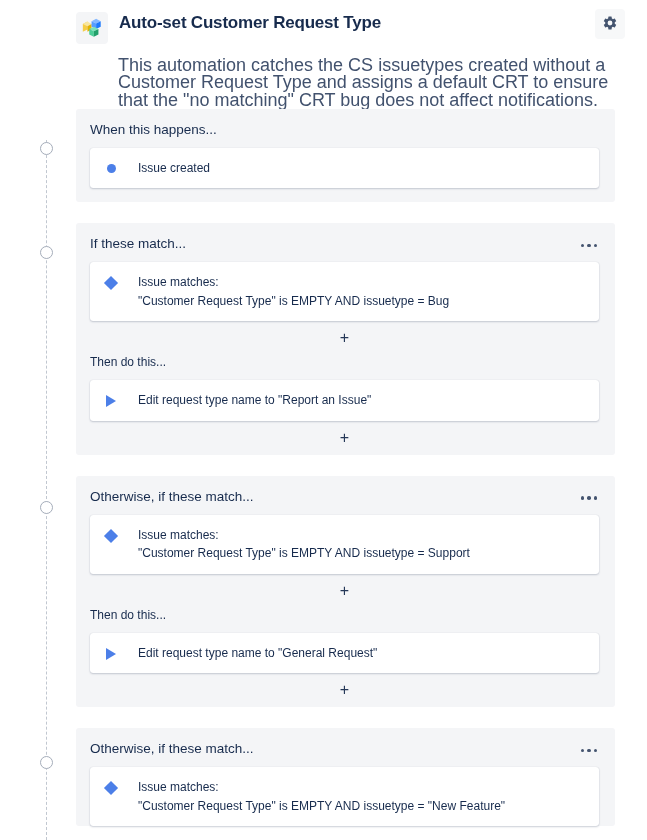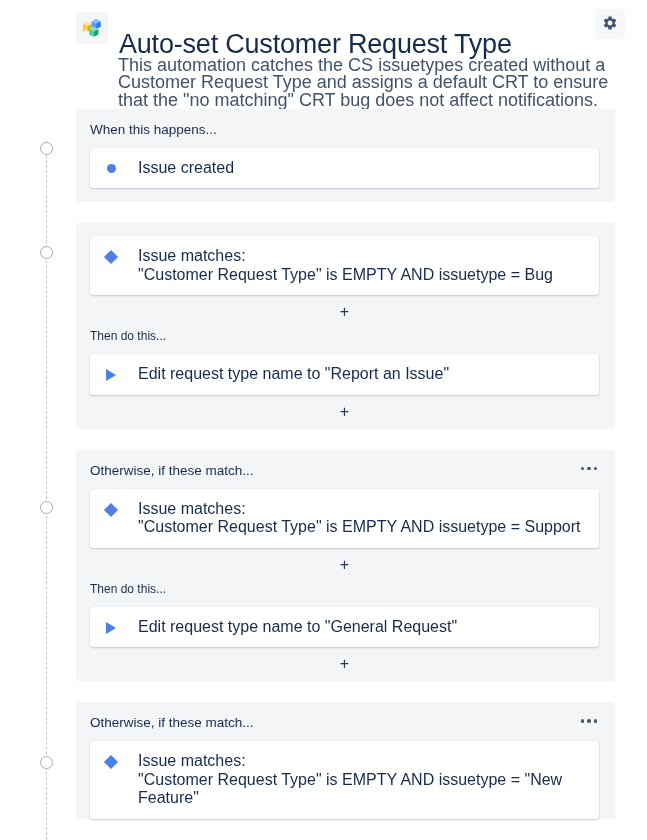--- a/index.html
+++ b/index.html
@@ -27,26 +27,26 @@
     height: 32px;
     border-radius: 4px;
     background: #F4F5F7;
     flex: 0 0 auto;
     display: flex;
     align-items: center;
     justify-content: center;
     margin-top: 4px;
   }
   .page-title {
-    font-size: 27px;
-    font-weight: normal;
+    font-size: 17px;
+    font-weight: bold;
     color: #172B4D;
     letter-spacing: -0.2px;
     margin-left: 11px;
-    margin-top: 21px;
+    margin-top: 5px;
     white-space: nowrap;
   }
   .settings-button {
     position: absolute;
     right: 22px;
     top: 9px;
     width: 30px;
     height: 30px;
     border-radius: 4px;
     background: #F7F8F9;
@@ -92,21 +92,21 @@
     z-index: 1;
   }
   .panel {
     background: #F4F5F7;
     border-radius: 3px;
     padding: 13px 16px 0 14px;
     margin-bottom: 21px;
   }
   .panel-head {
     display: flex;
-    align-items: flex-start;
+    align-items: flex-end;
     justify-content: space-between;
     margin-bottom: 11px;
   }
   .panel-label {
     font-size: 13.5px;
     color: #172B4D;
   }
   .more-button {
     display: flex;
     gap: 3px;
@@ -136,21 +136,21 @@
   .card-icon {
     flex: 0 0 auto;
     width: 18px;
     display: flex;
     justify-content: center;
     align-items: flex-start;
     padding-top: 2px;
     margin-right: 18px;
   }
   .card-text {
-    font-size: 16px;
+    font-size: 12px;
     line-height: 18.5px;
     color: #172B4D;
   }
   .card-text .sub { display: block; }
 
   
   .dot-blue {
     width: 9px; height: 9px; border-radius: 50%;
     background: #4C7FE8; display:block; margin-top: 3px;
   }
@@ -231,20 +231,28 @@
     </div>
     <div class="card">
       <span class="card-icon">
           <i class="dot-blue"></i>
         </span>
       <span class="card-text">Issue created</span>
     </div>
   </div>
 
   <div class="panel">
+    <div class="panel-head">
+      <span class="panel-label">If these match...</span>
+      <button class="more-button">
+          <i></i>
+          <i></i>
+          <i></i>
+        </button>
+    </div>
     <div class="card">
       <span class="card-icon">
           <i class="diamond-blue"></i>
         </span>
       <span class="card-text">
         <span>Issue matches:</span>
         <span class="sub">"Customer Request Type" is EMPTY AND issuetype = Bug</span>
       </span>
     </div>
     <div class="add-row">

